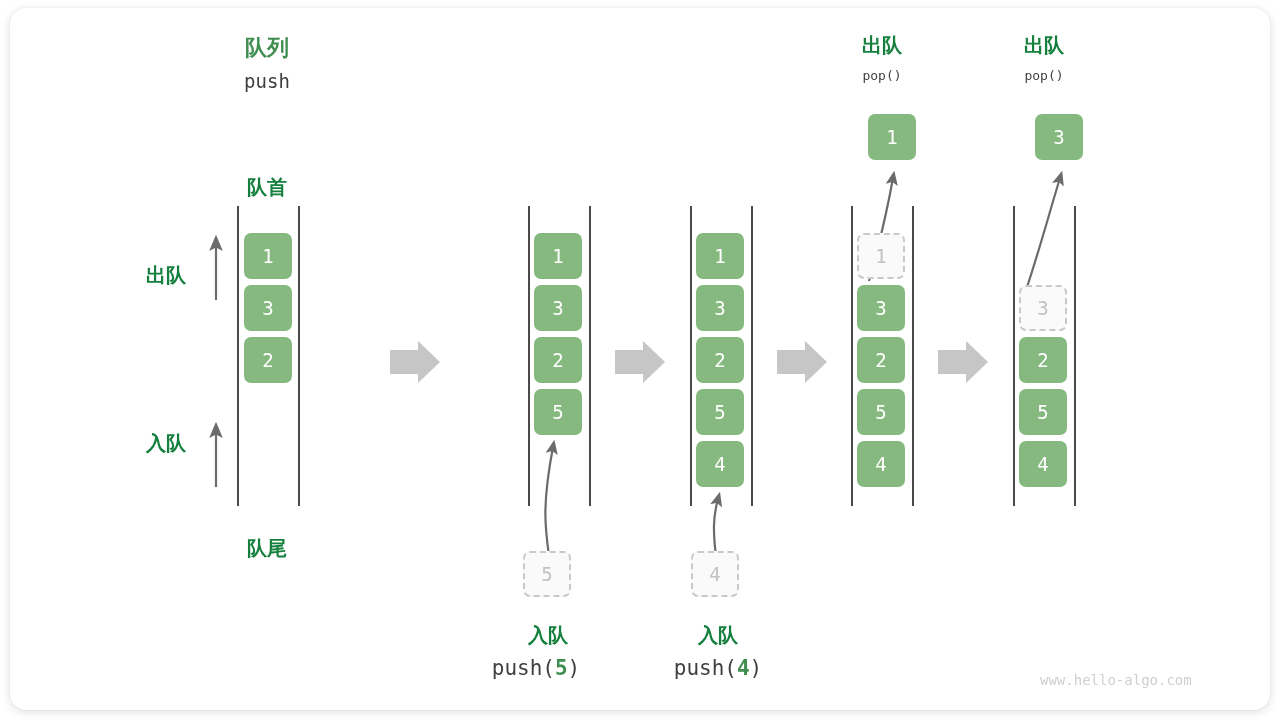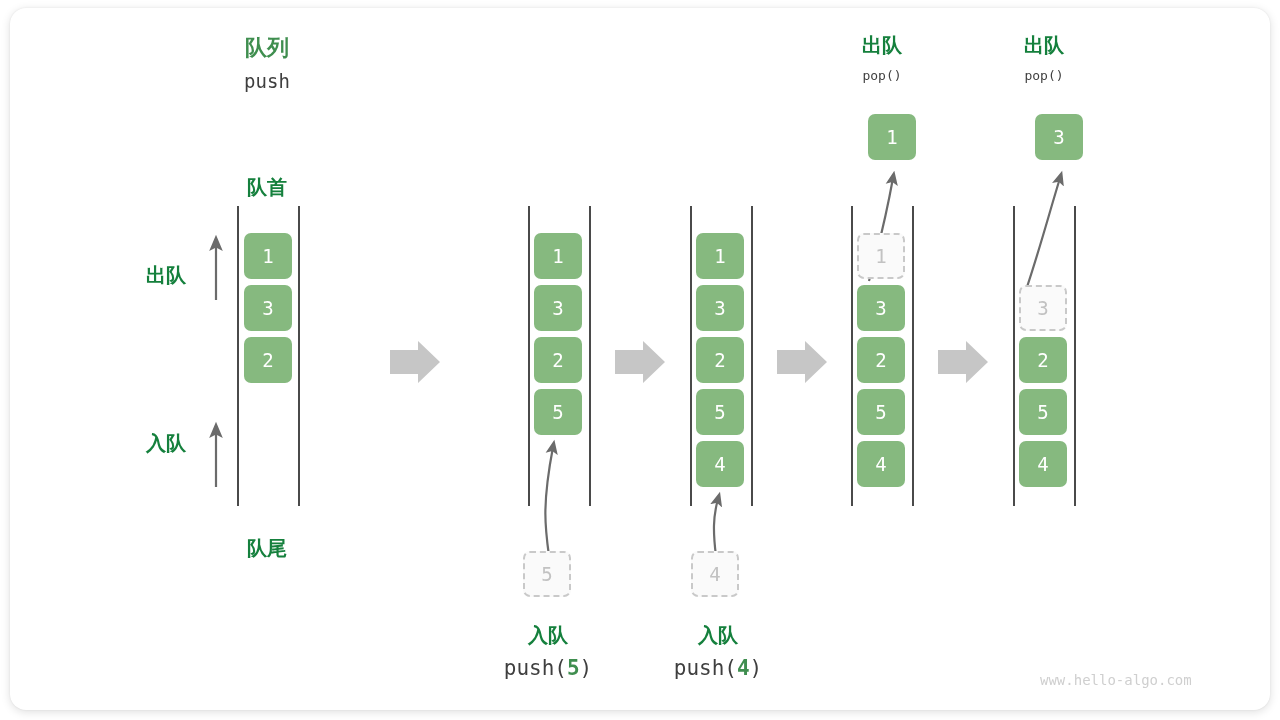--- a/index.html
+++ b/index.html
@@ -184,21 +184,21 @@
     <div class="cell" style="left:244px; top:337px;">2</div>
 
     <div class="rail" style="left:528px; top:206px; height:300px;"></div>
     <div class="rail" style="left:589px; top:206px; height:300px;"></div>
     <div class="cell" style="left:534px; top:233px;">1</div>
     <div class="cell" style="left:534px; top:285px;">3</div>
     <div class="cell" style="left:534px; top:337px;">2</div>
     <div class="cell" style="left:534px; top:389px;">5</div>
     <div class="cell ghost" style="left:523px; top:551px;">5</div>
     <div class="abs cjk-bold caption-cjk" style="left:510px; top:622px; width:76px; text-align:center;">入队</div>
-    <div class="abs mono caption-mono" style="left:483px; top:656px; width:130px; text-align:center;"><span>push(</span><span class="accent">5</span><span>)</span></div>
+    <div class="abs mono caption-mono" style="left:471px; top:656px; width:130px; text-align:center;"><span>push(</span><span class="accent">5</span><span>)</span></div>
 
     <div class="rail" style="left:690px; top:206px; height:300px;"></div>
     <div class="rail" style="left:751px; top:206px; height:300px;"></div>
     <div class="cell" style="left:696px; top:233px;">1</div>
     <div class="cell" style="left:696px; top:285px;">3</div>
     <div class="cell" style="left:696px; top:337px;">2</div>
     <div class="cell" style="left:696px; top:389px;">5</div>
     <div class="cell" style="left:696px; top:441px;">4</div>
     <div class="cell ghost" style="left:691px; top:551px;">4</div>
     <div class="abs cjk-bold caption-cjk" style="left:680px; top:622px; width:76px; text-align:center;">入队</div>

